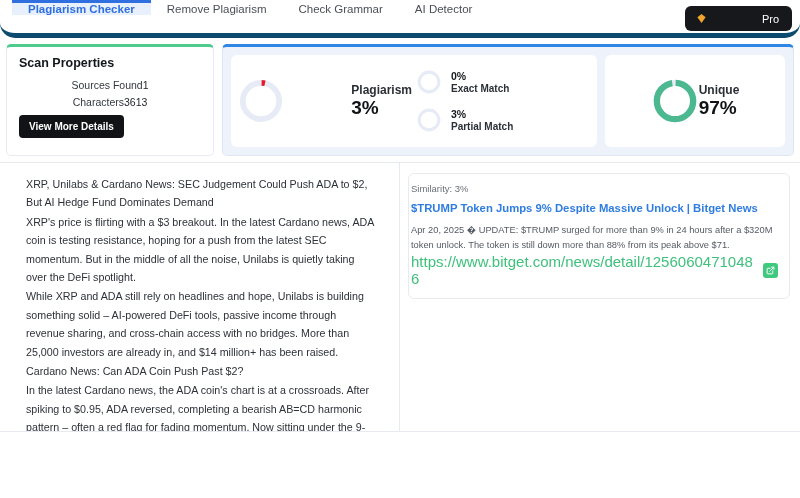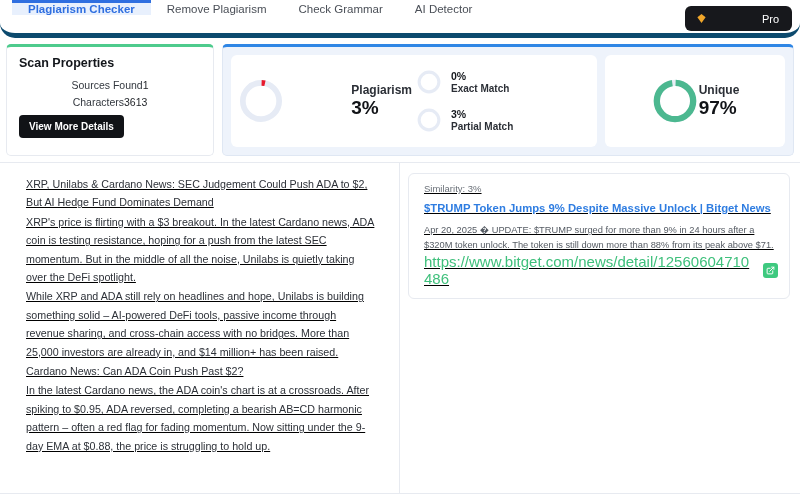--- a/index.html
+++ b/index.html
@@ -121,25 +121,24 @@
   .mini-stat { display:flex; align-items:center; gap: 9px; }
   .mini-text .mini-value { font-size: 10.5px; color:#15181d; font-weight: bold; }
   .mini-text .mini-label { font-size: 10px; color:#2b2f36; font-weight: bold; margin-top:1px; }
 
   .unique-text .u-label { font-size: 12px; color:#2b2f36; font-weight: bold; }
   .unique-text .u-value { font-size: 19px; color:#111317; font-weight: bold; line-height:1.15; }
 
   
   .content {
     display: flex;
-    height: 332px;
+    height: 270px;
     margin-top: 6px;
     border-top: 1px solid #e7eaf0;
     border-bottom: 1px solid #e7eaf0;
-    text-decoration: underline;
   }
   .doc-pane {
     width: 400px;
     border-right: 1px solid #e7eaf0;
     padding: 12px 22px 10px 26px;
     overflow: hidden;
   }
   .doc-pane p {
     font-size: 10.7px;
     line-height: 1.72;
@@ -147,21 +146,21 @@
     margin: 0 0 1px 0;
   }
   .results-pane {
     flex: 1;
     padding: 10px 10px 0 8px;
   }
   .result-card {
     background: #ffffff;
     border: 1px solid #e7eaf0;
     border-radius: 6px;
-    padding: 9px 11px 11px 15px;
+    padding: 9px 11px 11px 2px;
   }
   .similarity { font-size: 9.5px; color: #6a7078; margin-bottom: 7px; }
   .result-title {
     font-size: 11.3px;
     font-weight: bold;
     color: #2f7de1;
     line-height: 1.35;
     margin-bottom: 7px;
     cursor: pointer;
   }

